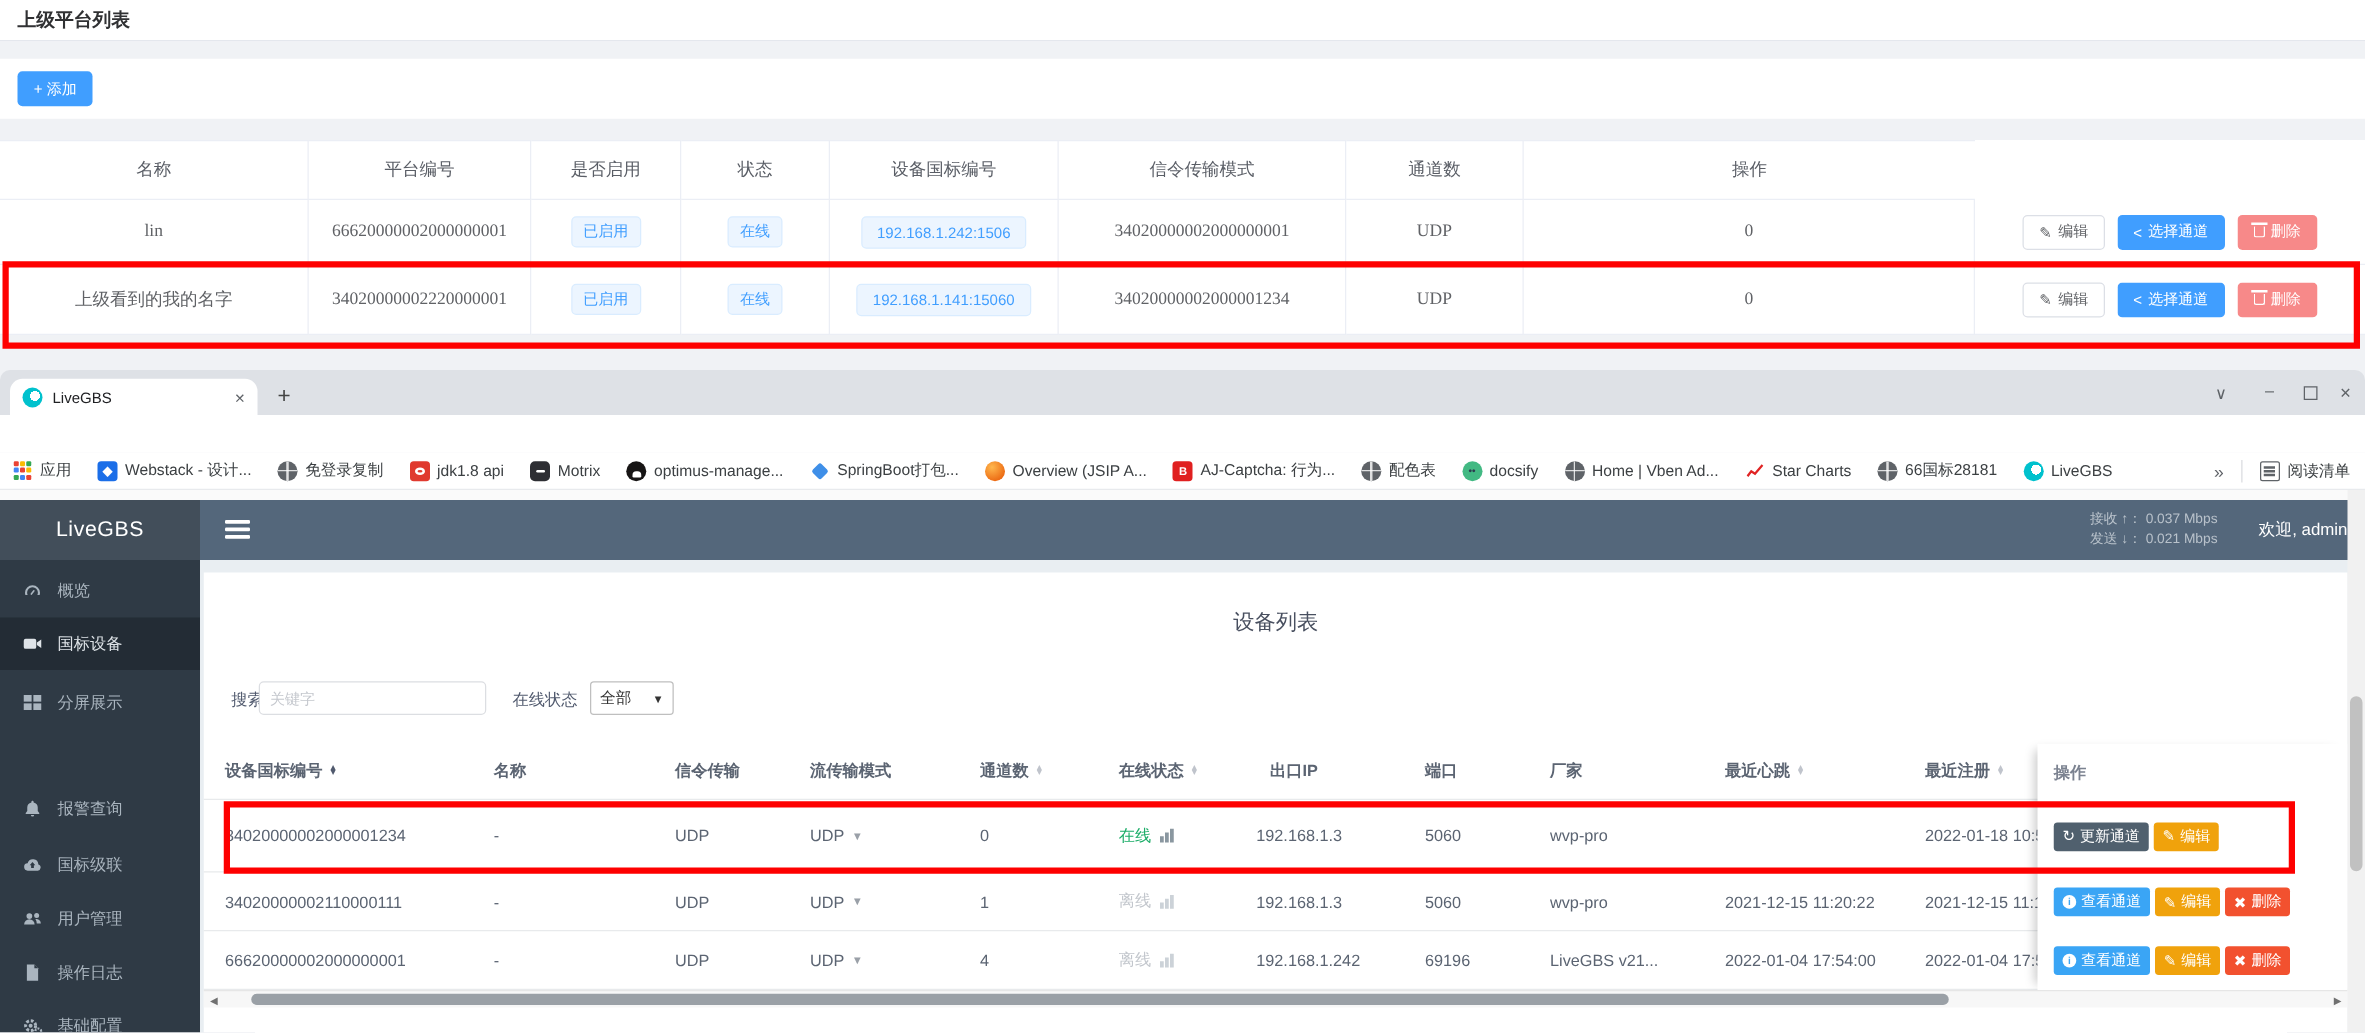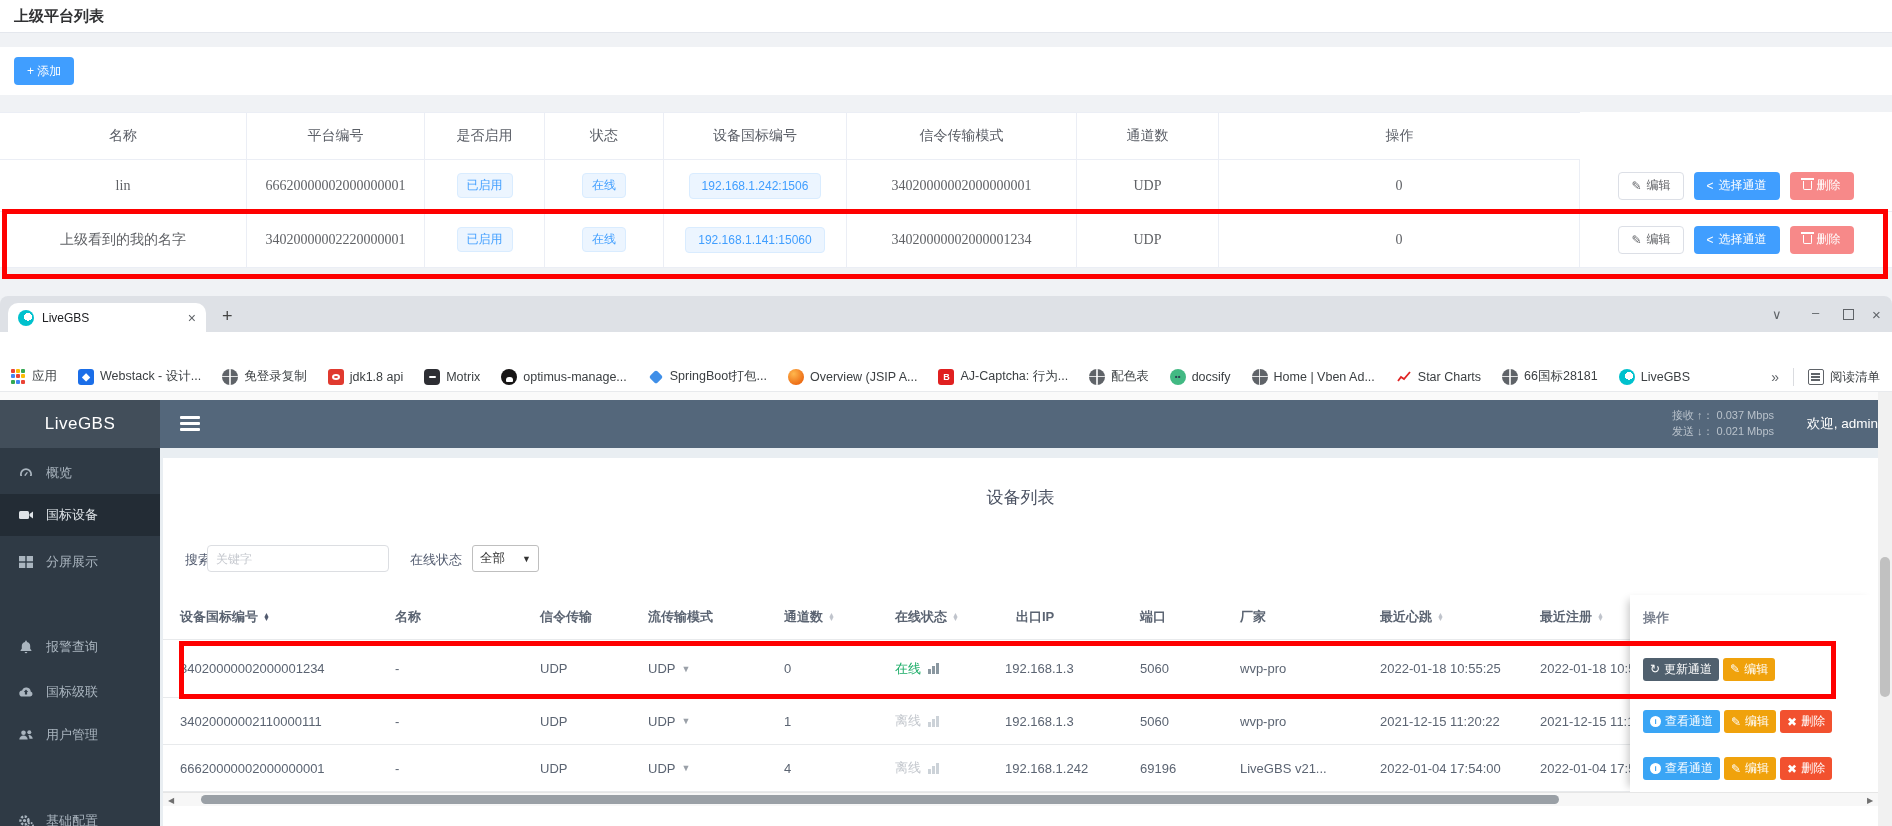--- a/index.html
+++ b/index.html
@@ -443,20 +443,27 @@
   </div>
   <div class="mi" style="top:266px;">
     <svg viewBox="0 0 16 16">
         <circle cx="5.5" cy="5.8" r="2.3" fill="currentColor"></circle>
         <path d="M1.3 12.6a4.2 4.2 0 0 1 8.4 0z" fill="currentColor"></path>
         <circle cx="11.3" cy="5.3" r="2" fill="currentColor"></circle>
         <path d="M10.3 8.2a3.7 3.7 0 0 1 4.4 3.6h-3.3a5.6 5.6 0 0 0-1.1-3.6z" fill="currentColor"></path>
       </svg>
     <span>用户管理</span>
   </div>
+  <div class="mi" style="top:309px;">
+    <svg viewBox="0 0 16 16">
+        <path d="M3.5 1.5h6l3 3v10h-9z" fill="currentColor"></path>
+        <path d="M9.5 1.5v3h3z" fill="#2f3a45"></path>
+      </svg>
+    <span>操作日志</span>
+  </div>
   <div class="mi" style="top:352px;">
     <svg viewBox="0 0 16 16">
         <circle cx="6.5" cy="7.5" r="4" fill="none" stroke="currentColor" stroke-width="2.4" stroke-dasharray="2.2 1.5"></circle>
         <circle cx="6.5" cy="7.5" r="1.6" fill="currentColor"></circle>
         <circle cx="12.6" cy="12.2" r="2.4" fill="none" stroke="currentColor" stroke-width="1.8" stroke-dasharray="1.5 1.1"></circle>
       </svg>
     <span>基础配置</span>
   </div>
 </div>
 
@@ -541,21 +548,20 @@
       <span>在线</span>
       <span class="bars">
         <i style="height:5px"></i>
         <i style="height:8px"></i>
         <i style="height:11px"></i>
       </span>
     </div>
   <div class="dcell" style="left:842px;">192.168.1.3</div>
   <div class="dcell" style="left:977px;">5060</div>
   <div class="dcell" style="left:1077px;">wvp-pro</div>
-  <div class="dcell" style="left:1217px;">2022-01-18 10:55:25</div>
   <div class="dcell" style="left:1377px;">2022-01-18 10:54</div>
 </div>
 <div class="drow" style="top:698px;height:47px;">
   <div class="dcell" style="left:17px;">34020000002110000111</div>
   <div class="dcell" style="left:232px;">-</div>
   <div class="dcell" style="left:377px;">UDP</div>
   <div class="dcell" style="left:485px;">
       <span>UDP</span>
       <span class="caret-dn">▼</span>
     </div>

